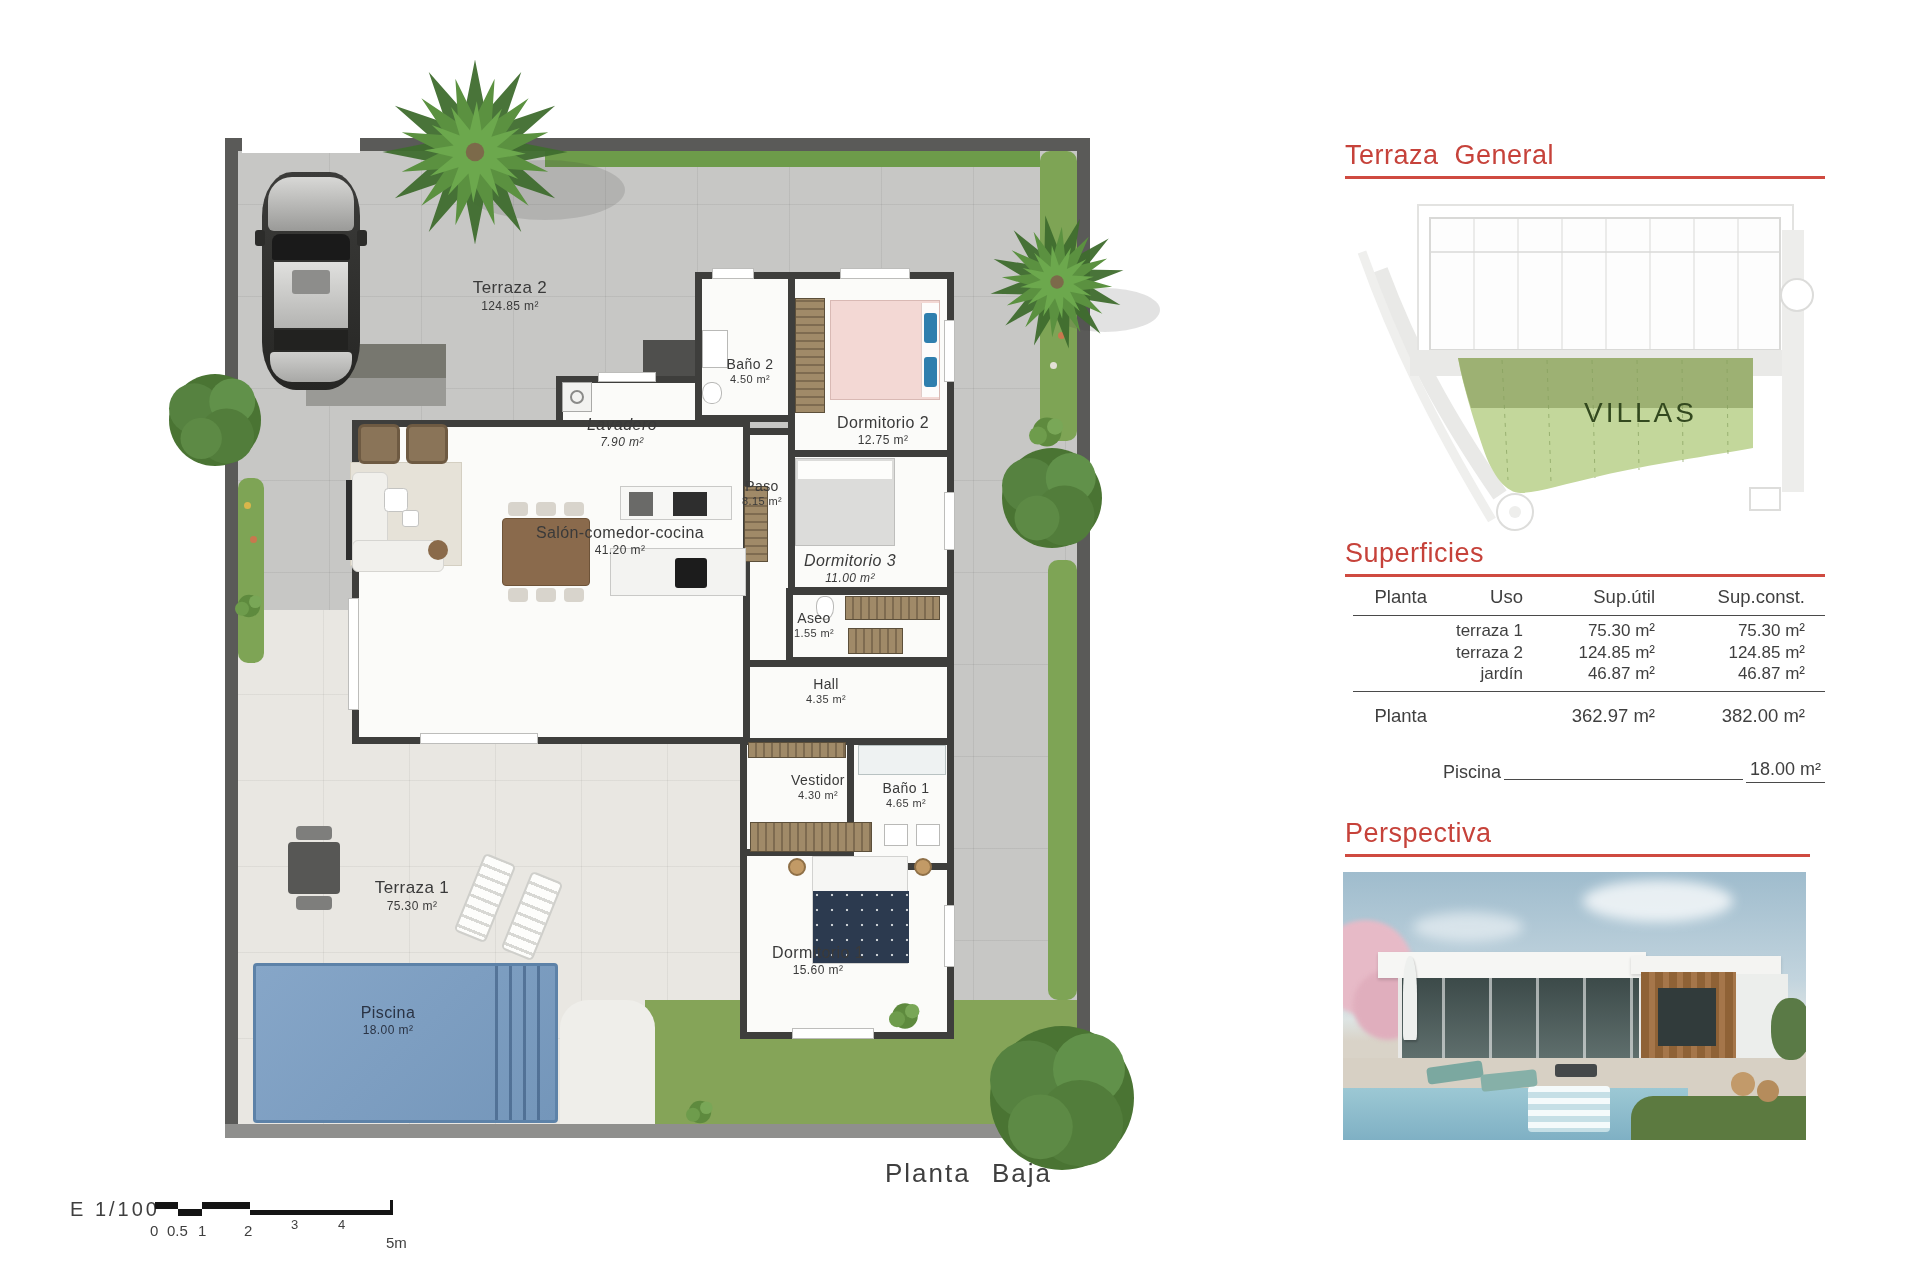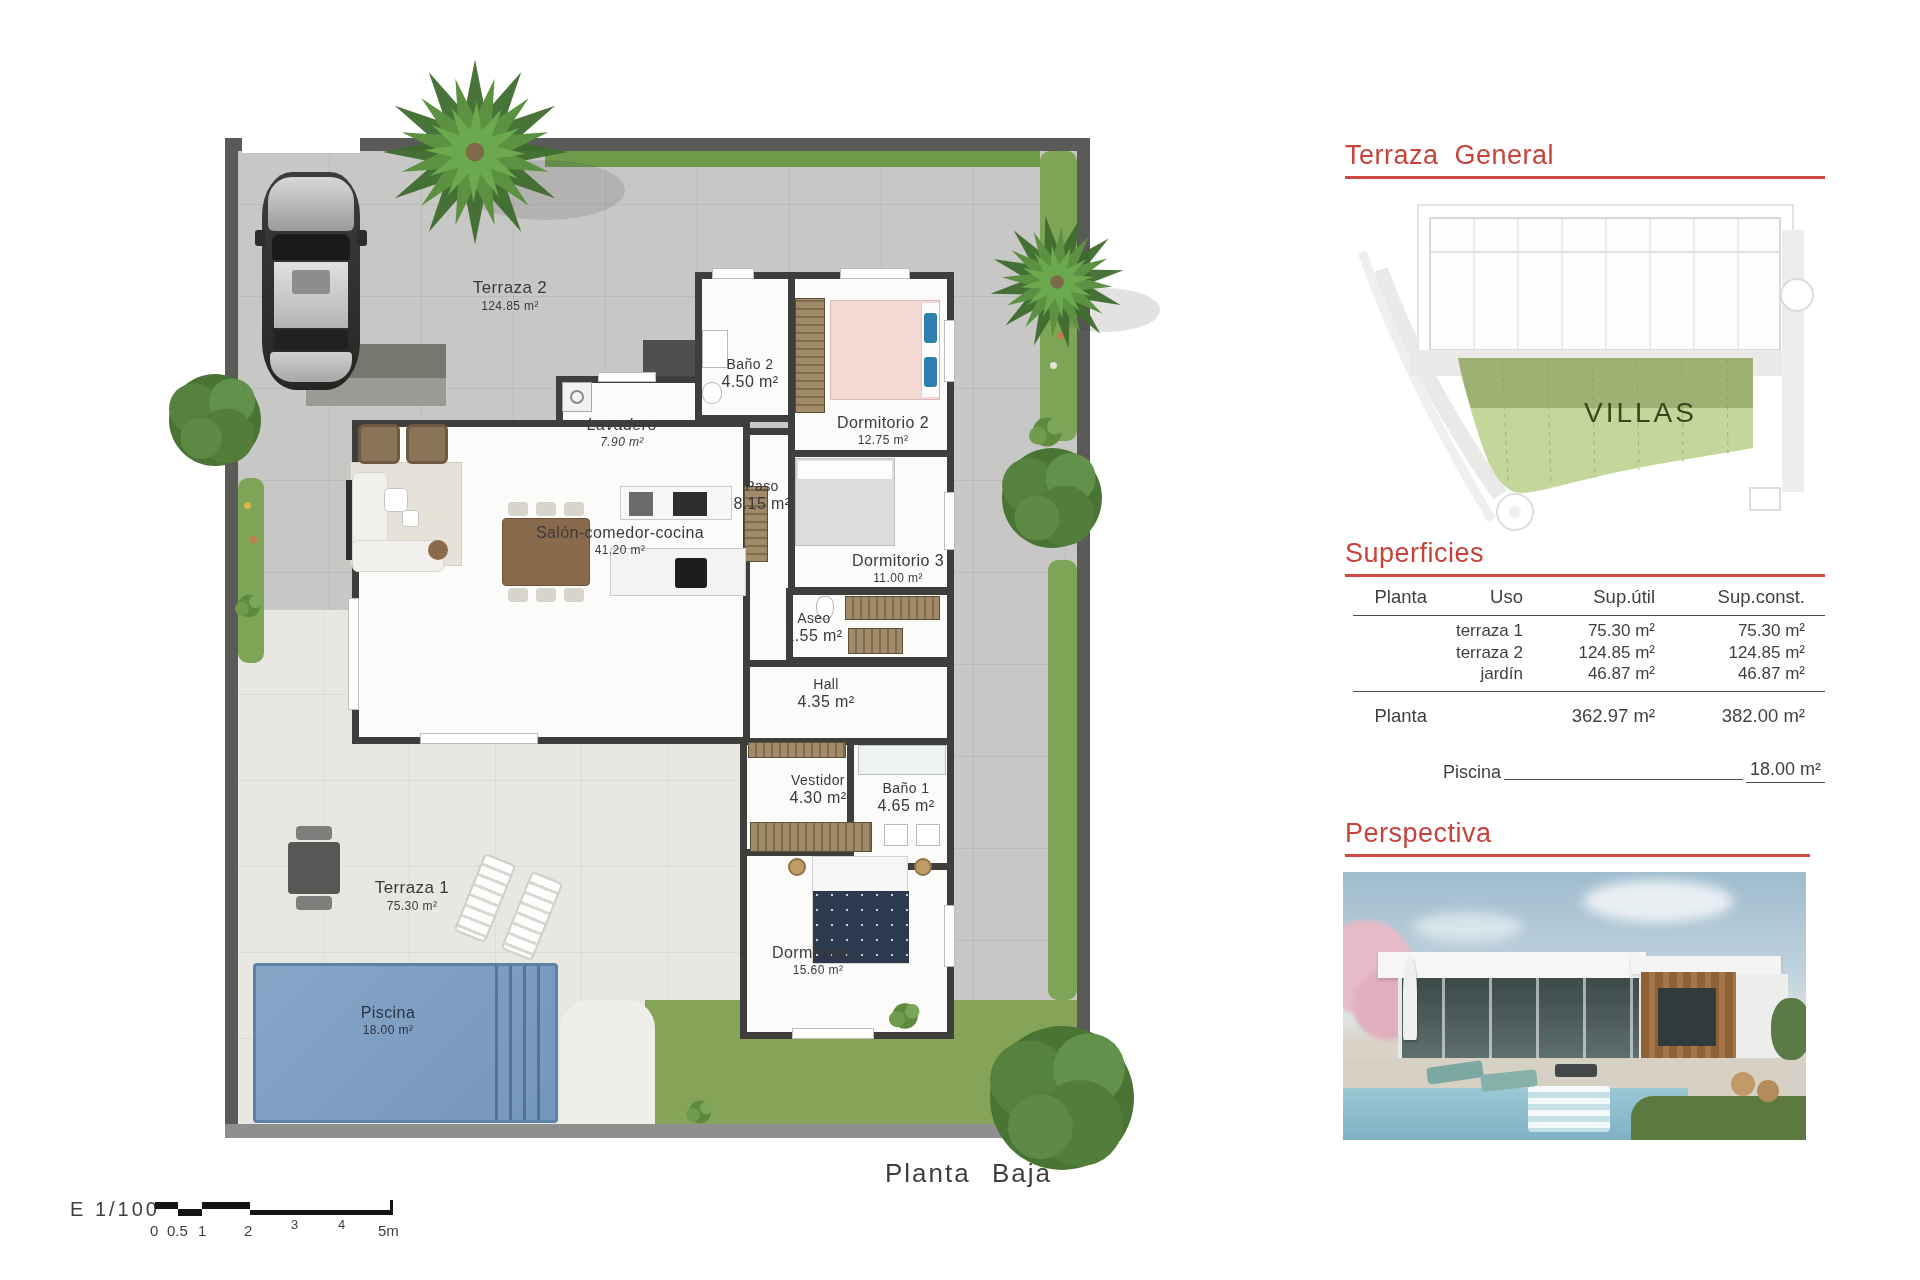--- a/index.html
+++ b/index.html
@@ -26,21 +26,21 @@
   .win{position:absolute;background:#ffffff;border:1px solid #bdbdbb;box-sizing:border-box;}
   .ward-v{position:absolute;background:repeating-linear-gradient(90deg,#a08a68 0 6px,#7e6b50 6px 8px);border:1px solid #5c4f3a;box-sizing:border-box;}
   .ward-h{position:absolute;background:repeating-linear-gradient(0deg,#a08a68 0 6px,#7e6b50 6px 8px);border:1px solid #5c4f3a;box-sizing:border-box;}
 
   
   .rlabel{position:absolute;text-align:center;z-index:25;color:#3a3a3a;letter-spacing:.4px;}
   .rlabel .rn{font-size:16px;font-weight:500;white-space:nowrap;}
   .rlabel .ra{font-size:12px;margin-top:1px;}
   .rlabel.big .rn{font-size:17px;}
   .rlabel.small .rn{font-size:14px;}
-  .rlabel.small .ra{font-size:16px;}
+  .rlabel.small .ra{font-size:11px;}
 
   .caption{position:absolute;font-size:26px;letter-spacing:2px;word-spacing:12px;color:#3f3f3f;z-index:25;}
 
   
   .ptitle{position:absolute;font-size:27px;color:#c6423a;letter-spacing:.5px;word-spacing:8px;z-index:5;}
   .rline{position:absolute;height:3px;background:#cf4a40;z-index:5;}
   .stable{position:absolute;width:480px;color:#3f3f3f;}
   .srow{display:grid;grid-template-columns:92px 108px 150px 130px;line-height:21.5px;font-size:17px;}
   .srow span{text-align:right;}
   .srow span:nth-child(1){padding-right:10px;}
@@ -239,21 +239,21 @@
       <div class="ra">12.75 m²</div>
     </div>
   <div class="rlabel" style="left:562px;top:416px;width:120px;font-style:italic;">
     <div class="rn">Lavadero</div>
       <div class="ra">7.90 m²</div>
     </div>
   <div class="rlabel small" style="left:722px;top:478px;width:80px;">
     <div class="rn">Paso</div>
       <div class="ra">8.15 m²</div>
     </div>
-  <div class="rlabel" style="left:828px;top:552px;width:140px;">
+  <div class="rlabel" style="left:780px;top:552px;width:140px;font-style:italic;">
     <div class="rn">Dormitorio 3</div>
       <div class="ra">11.00 m²</div>
     </div>
   <div class="rlabel" style="left:520px;top:524px;width:200px;">
     <div class="rn">Salón-comedor-cocina</div>
       <div class="ra">41.20 m²</div>
     </div>
   <div class="rlabel small" style="left:783px;top:610px;width:62px;">
     <div class="rn">Aseo</div>
       <div class="ra">1.55 m²</div>
@@ -290,21 +290,21 @@
     <div class="sb" style="left:108px;top:13px;width:24px;height:7px;"></div>
     <div class="sb" style="left:132px;top:6px;width:48px;height:7px;"></div>
     <div class="sb" style="left:180px;top:14px;width:142px;height:5px;"></div>
     <div class="sb" style="left:320px;top:4px;width:3px;height:15px;"></div>
     <span class="tick" style="left:80px;">0</span>
     <span class="tick" style="left:97px;">0.5</span>
     <span class="tick" style="left:128px;">1</span>
     <span class="tick" style="left:174px;">2</span>
     <span class="tick hi" style="left:221px;">3</span>
     <span class="tick hi" style="left:268px;">4</span>
-    <span class="tick" style="left:308px;">5m</span>
+    <span class="tick" style="left:316px;margin-top:12px;">5m</span>
   </div>
 
   <div class="ptitle" style="left:1345px;top:140px;">Terraza General</div>
   <div class="rline" style="left:1345px;top:176px;width:480px;"></div>
   <svg class="abs" style="left:1350px;top:190px;z-index:4;" width="470" height="345" viewBox="0 0 470 345">
     <path d="M30,80 C60,160 95,225 150,305" stroke="#e9e9e7" stroke-width="16" fill="none"></path>
     <path d="M12,62 C45,155 85,235 142,330" stroke="#efefed" stroke-width="9" fill="none"></path>
     <rect x="68" y="15" width="375" height="158" fill="#ffffff" stroke="#e3e3e1" stroke-width="2"></rect>
     <rect x="80" y="28" width="350" height="132" fill="#fdfdfd" stroke="#d9d9d7" stroke-width="2"></rect>
     <line x1="80" y1="62" x2="430" y2="62" stroke="#d9d9d7" stroke-width="1.5"></line>

